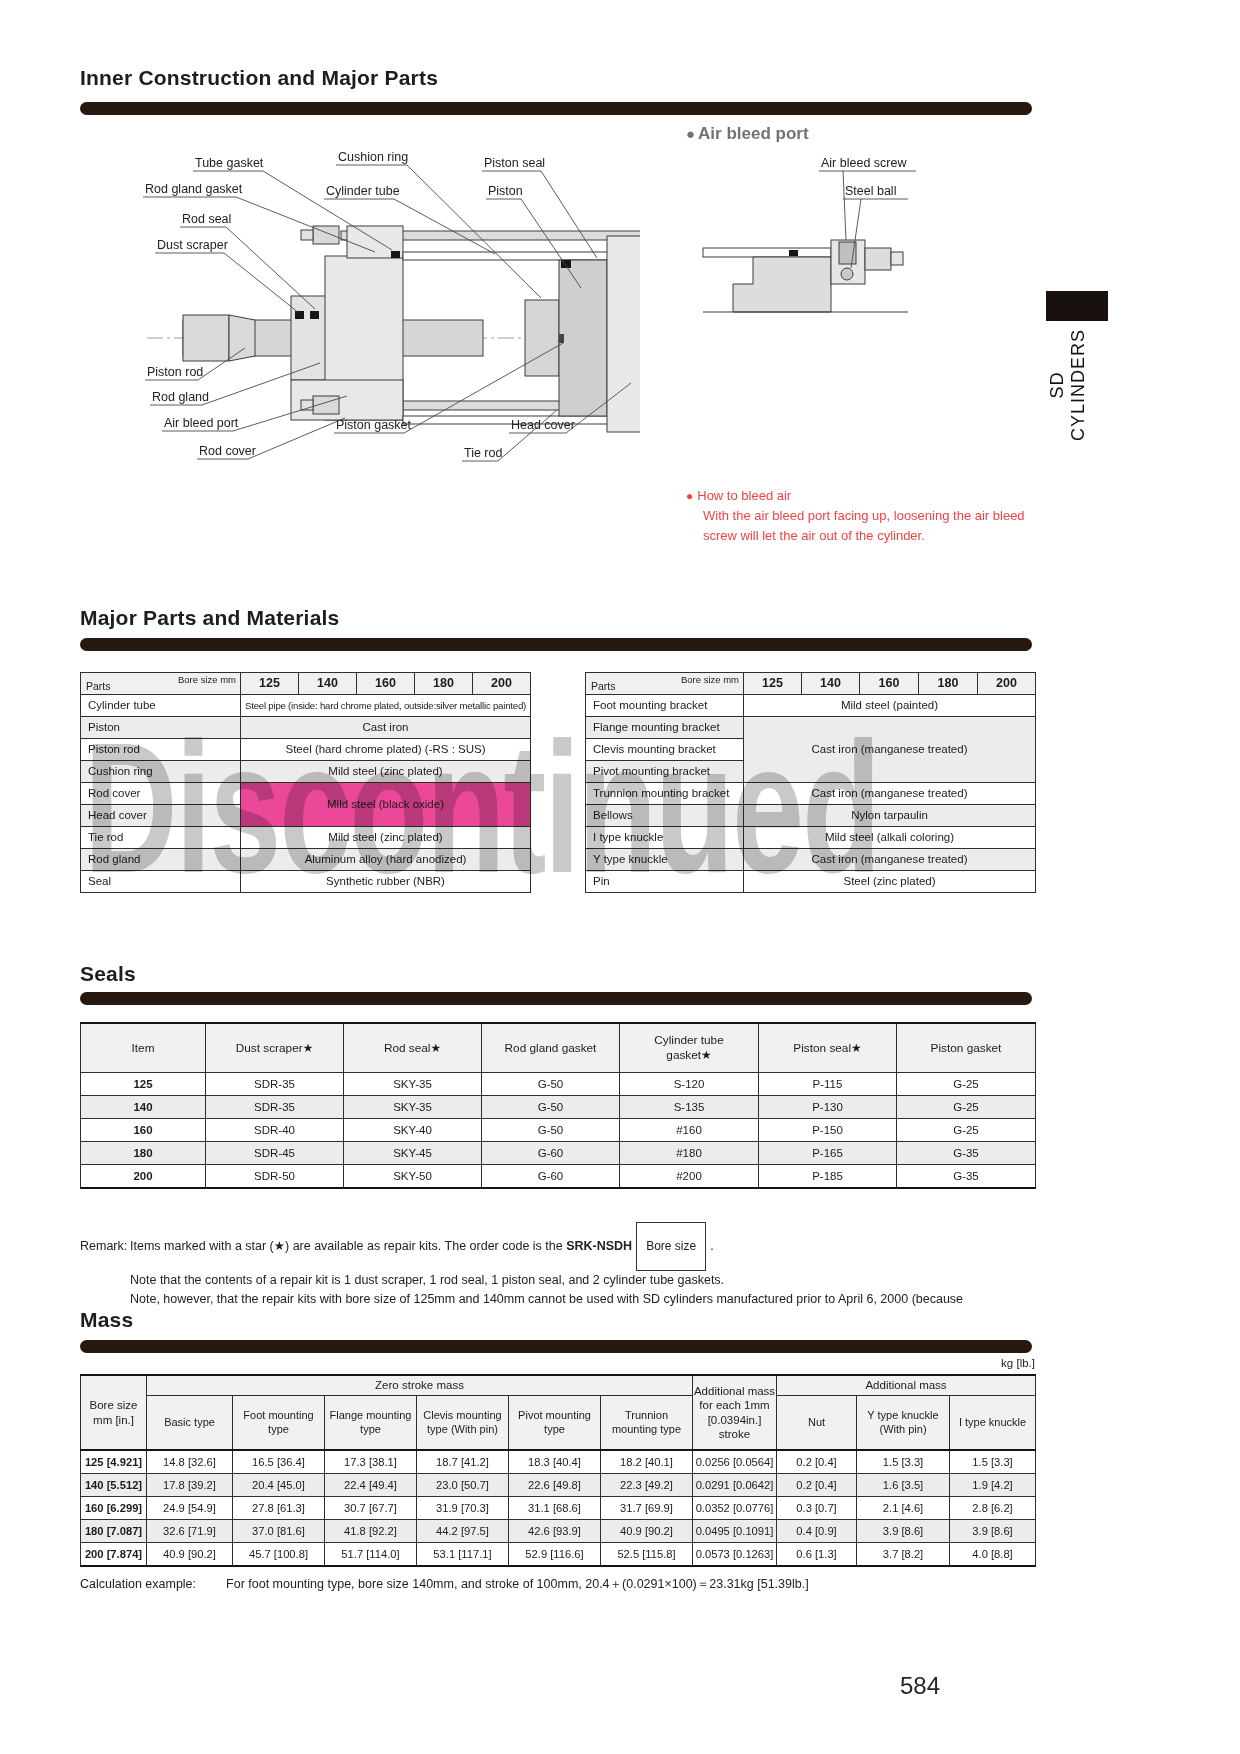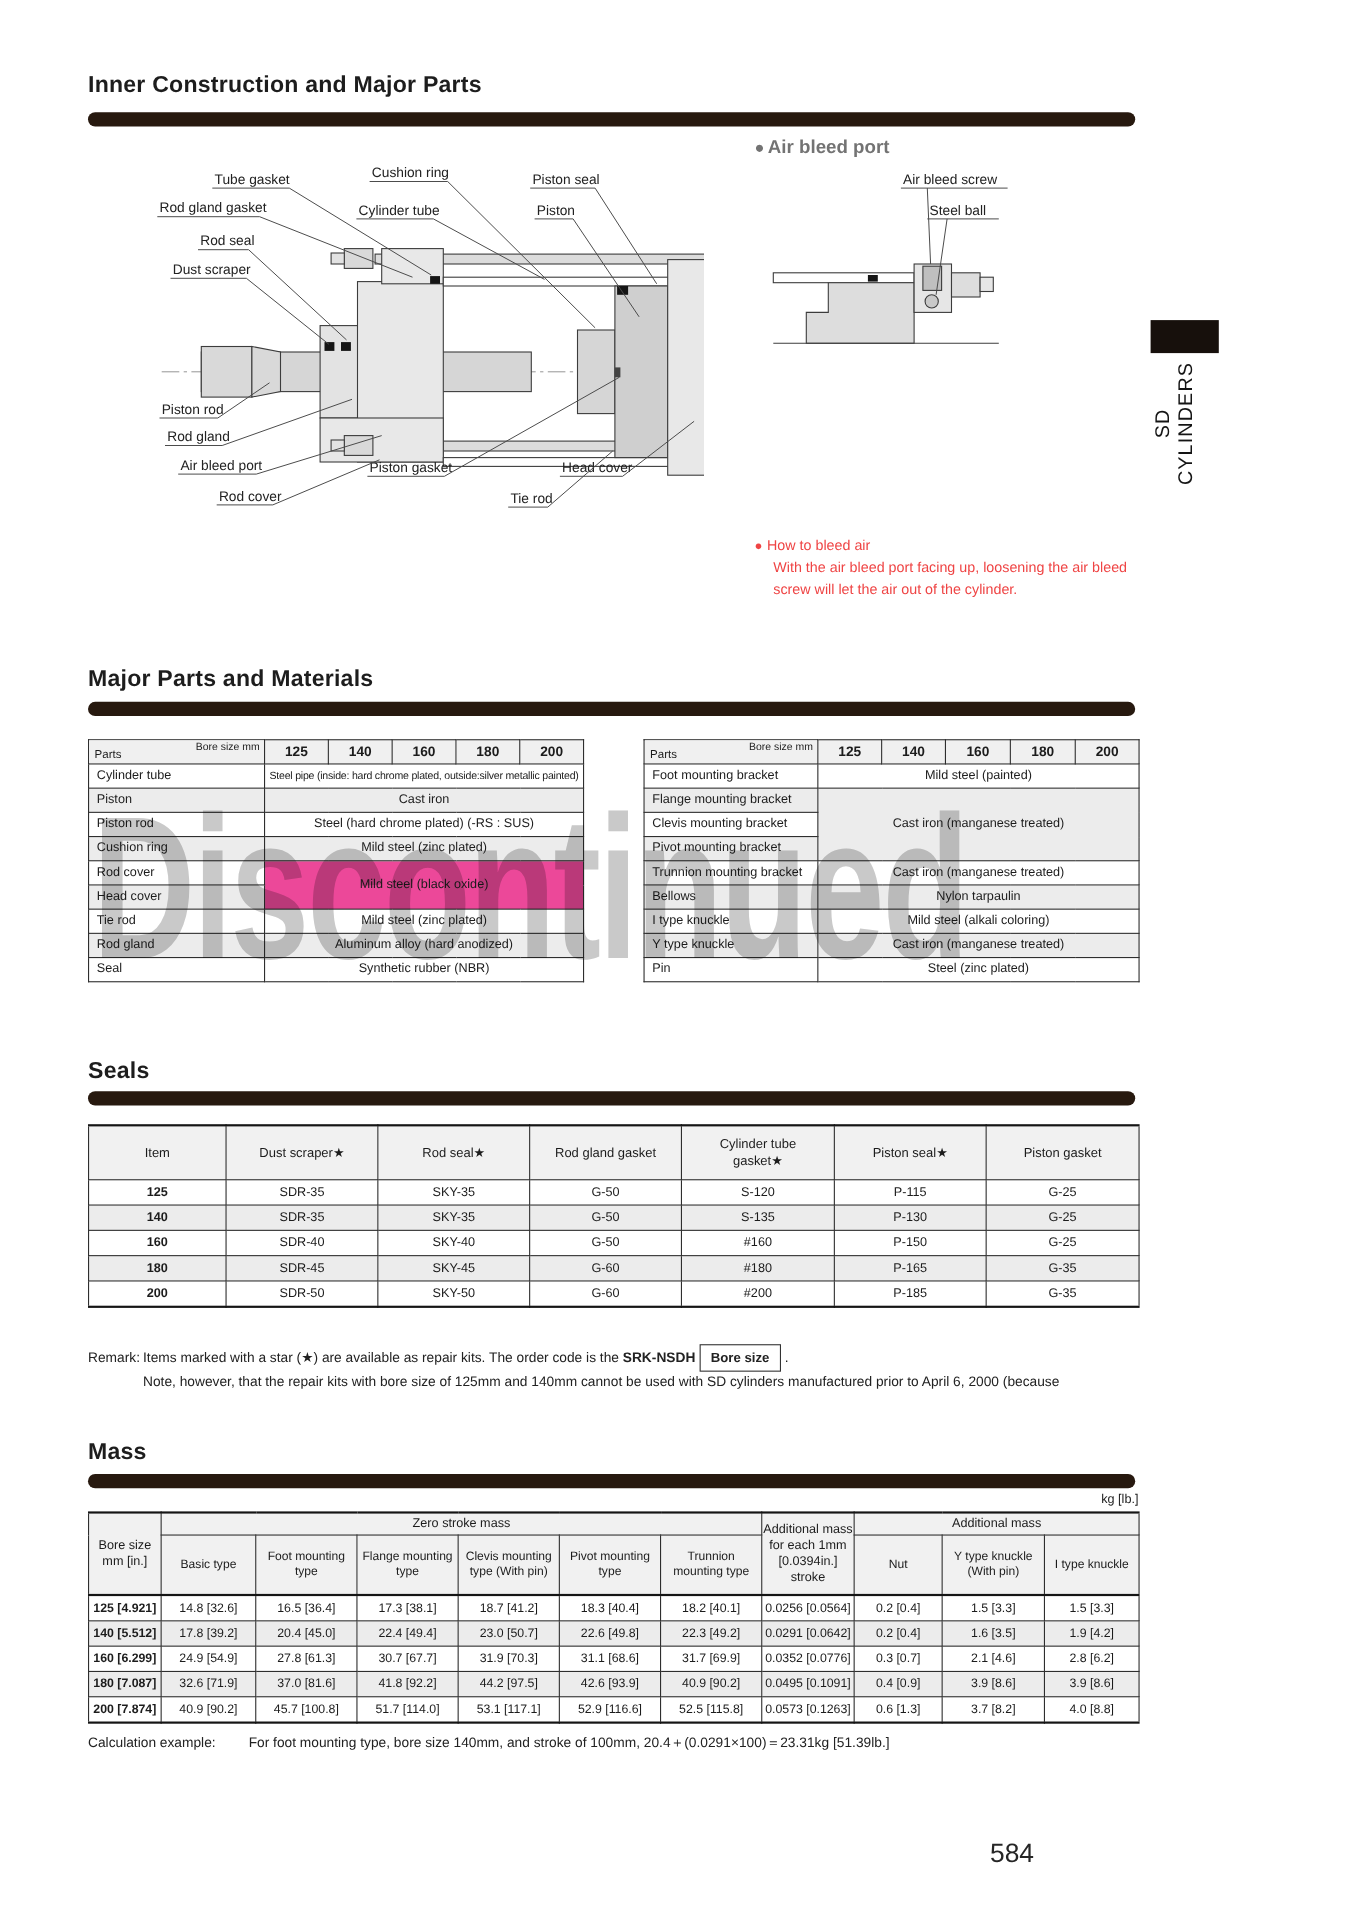--- a/index.html
+++ b/index.html
@@ -52,21 +52,21 @@
   .mass .grow th{height:19px;font-size:11.5px;}
   .mass .srow th{height:53px;}
   .mass thead{border-bottom:2px solid #151515;}
   .mass .stroke{font-size:9.8px;}
   .mass tbody td{font-size:11.2px;}
 
   .remark{position:absolute;left:80px;width:958px;font-size:12.5px;line-height:19px;color:#222;}
   .remark .lab{display:inline-block;width:50px;}
   .remark .ind{margin-left:50px;}
   .remark .code{font-weight:bold;}
-  .remark .box{display:inline-block;border:1px solid #333;padding:4px 9px;margin:0 4px;font-size:12px;line-height:15px;font-weight:bold;}
+  .remark .box{display:inline-block;border:1px solid #333;padding:16px 9px;margin:0 4px;font-size:12px;line-height:15px;}
 
   .unit{position:absolute;left:80px;width:955px;text-align:right;font-size:11.5px;color:#222;}
   .calc{position:absolute;left:80px;font-size:12.5px;color:#222;}
   .calc .ct{margin-left:30px;}
   .pagenum{position:absolute;left:900px;top:1672px;width:135px;text-align:left;font-size:24px;color:#262626;}
 
   .watermark{position:absolute;left:84px;top:716px;font-size:185px;line-height:1;font-weight:bold;
     color:#c9c9c9;white-space:nowrap;transform:scaleX(.70);transform-origin:left center;
     mix-blend-mode:multiply;z-index:6;pointer-events:none;letter-spacing:-3px;}
 </style>
@@ -424,20 +424,21 @@
           <td>P-185</td>
           <td>G-35</td>
         </tr>
       </tbody>
   </table>
 
   <div class="remark" style="top:1222px">
     <div>
       <span class="lab">Remark:</span><span>Items marked with a star (★) are available as repair kits. The order code is the </span><span class="code">SRK-NSDH</span><span class="box">Bore size</span><span>.</span>
     </div>
+    <div class="ind">Note that the contents of a repair kit is 1 dust scraper, 1 rod seal, 1 piston seal, and 2 cylinder tube gaskets.</div>
     <div class="ind">Note, however, that the repair kits with bore size of 125mm and 140mm cannot be used with SD cylinders manufactured prior to April 6, 2000 (because</div>
   </div>
 
   <h1 class="h1" style="top:1308px">Mass</h1>
   <div class="rule" style="top:1340px"></div>
   <div class="unit" style="top:1357px">kg [lb.]</div>
 
   <table class="datatable mass" style="left:80px;top:1374px">
     <colgroup>
         <col style="width:66px">

